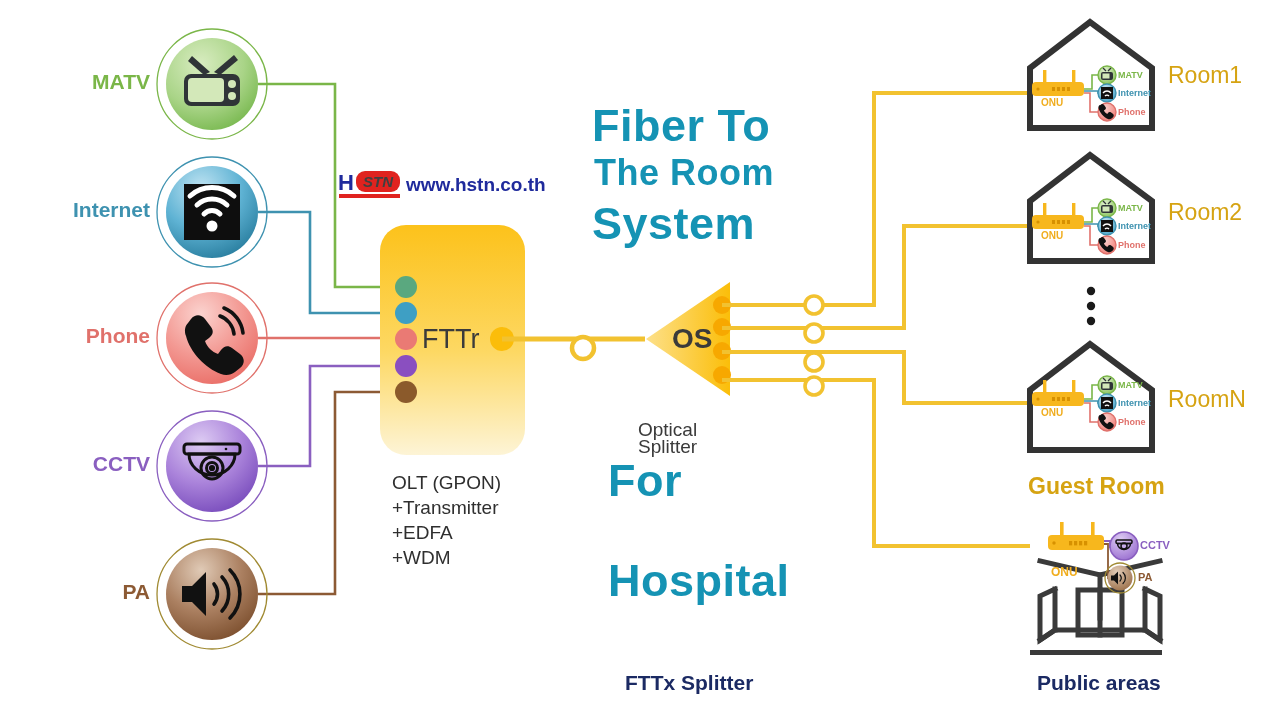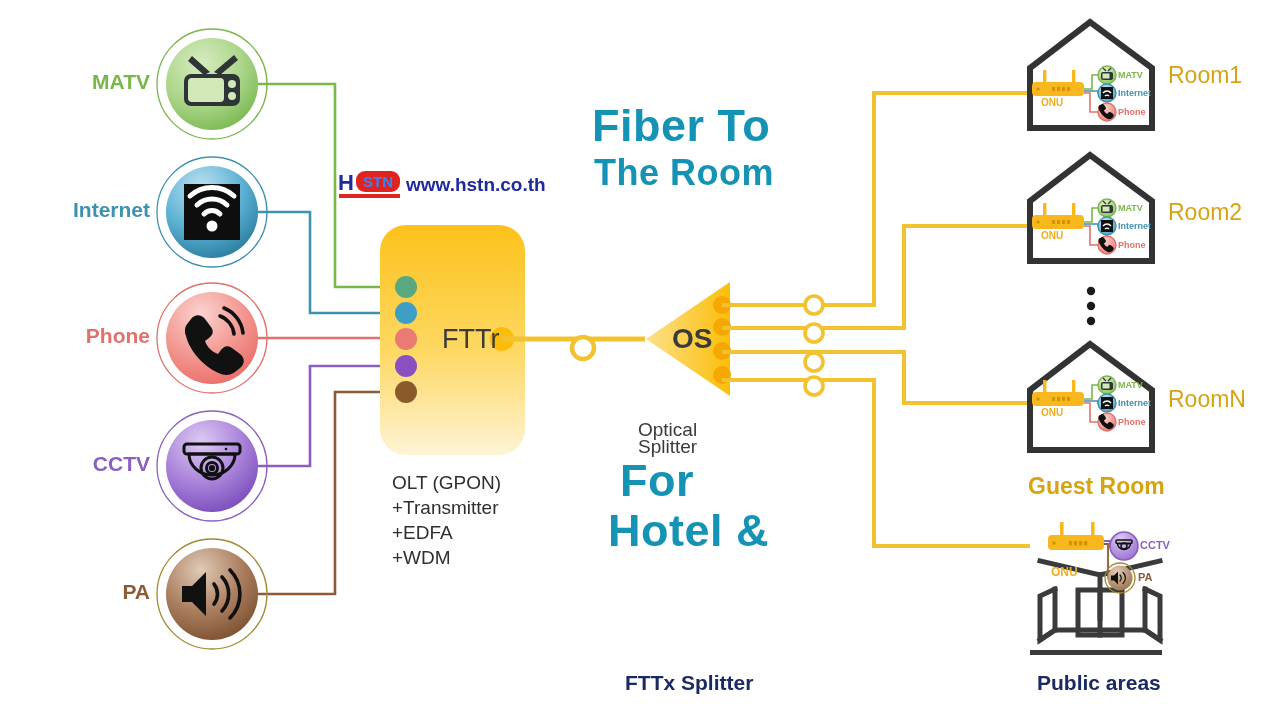--- a/index.html
+++ b/index.html
@@ -373,35 +373,36 @@
     </g>
   </svg>
 
   <div class="txt src-label lbl-matv" style="left:0px;top:70px;">MATV</div>
   <div class="txt src-label lbl-internet" style="left:0px;top:198px;">Internet</div>
   <div class="txt src-label lbl-phone" style="left:0px;top:324px;">Phone</div>
   <div class="txt src-label lbl-cctv" style="left:0px;top:452px;">CCTV</div>
   <div class="txt src-label lbl-pa" style="left:0px;top:580px;">PA</div>
 
   <div class="txt" style="left:338px;top:170px;font-size:22px;font-weight:bold;color:#1f2a9c;">H</div>
-  <div class="txt" style="left:363px;top:173px;font-size:15px;font-weight:bold;color:#3b82f6;text-align:right;">STN</div>
+  <div class="txt" style="left:363px;top:173px;font-size:15px;font-weight:bold;color:#404040;font-style:italic;text-align:right;">STN</div>
   <div class="txt url" style="left:406px;top:174px;">www.hstn.co.th</div>
 
-  <div class="txt fttr-text" style="left:422px;top:324px;margin-left:20px;">FTTr</div>
+  <div class="txt fttr-text" style="left:422px;top:324px;">FTTr</div>
 
   <div class="txt olt-text" style="left:392px;top:470px;">OLT (GPON)</div>
   <div class="txt olt-text" style="left:392px;top:495px;">+Transmitter</div>
   <div class="txt olt-text" style="left:392px;top:520px;">+EDFA</div>
   <div class="txt olt-text" style="left:392px;top:545px;">+WDM</div>
 
   <div class="txt title-line t2" style="left:594px;top:152px;">The Room</div>
   <div class="txt title-line t1" style="left:592px;top:100px;">Fiber To</div>
-
-  <div class="txt title-line f1" style="left:608px;top:455px;margin-left:12px;">For</div>
-  <div class="txt title-line f1" style="left:608px;top:505px;">Hotel &amp;</div>
+  <div class="txt title-line t3" style="left:592px;top:198px;">System</div>
+
+  <div class="txt title-line f1" style="left:608px;top:455px;">For</div>
+  <div class="txt title-line f1" style="left:608px;top:555px;">Hospital</div>
 
   <div class="txt os-text" style="left:672px;top:323px;">OS</div>
   <div class="txt os-sub" style="left:638px;top:378px;">Optical</div>
   <div class="txt os-sub" style="left:638px;top:395px;">Splitter</div>
 
   <div class="txt room-name" style="left:1168px;top:62px;">Room1</div>
   <div class="txt room-name" style="left:1168px;top:199px;">Room2</div>
   <div class="txt room-name" style="left:1168px;top:386px;">RoomN</div>
   <div class="txt guest-room" style="left:1028px;top:473px;">Guest Room</div>
 

